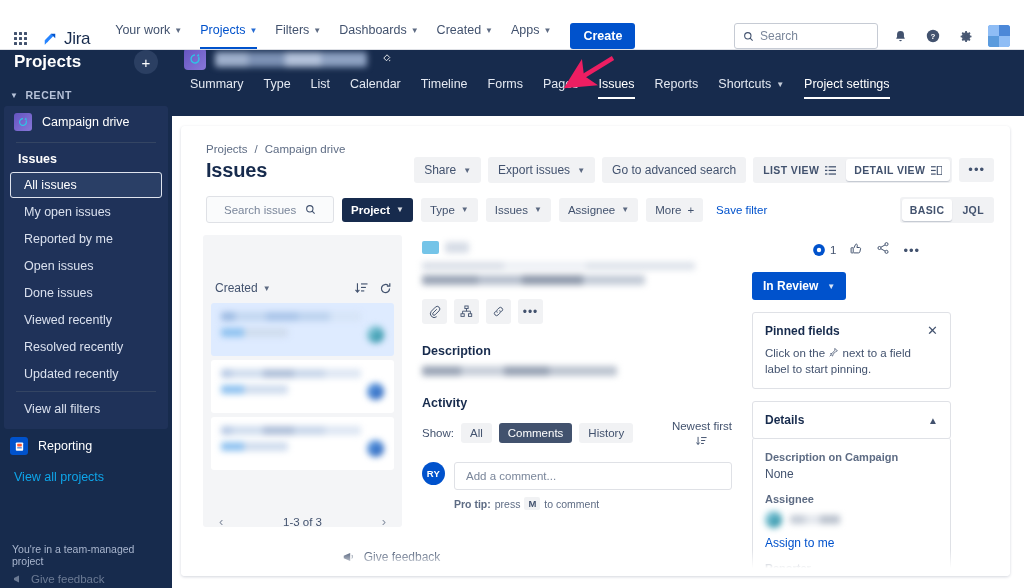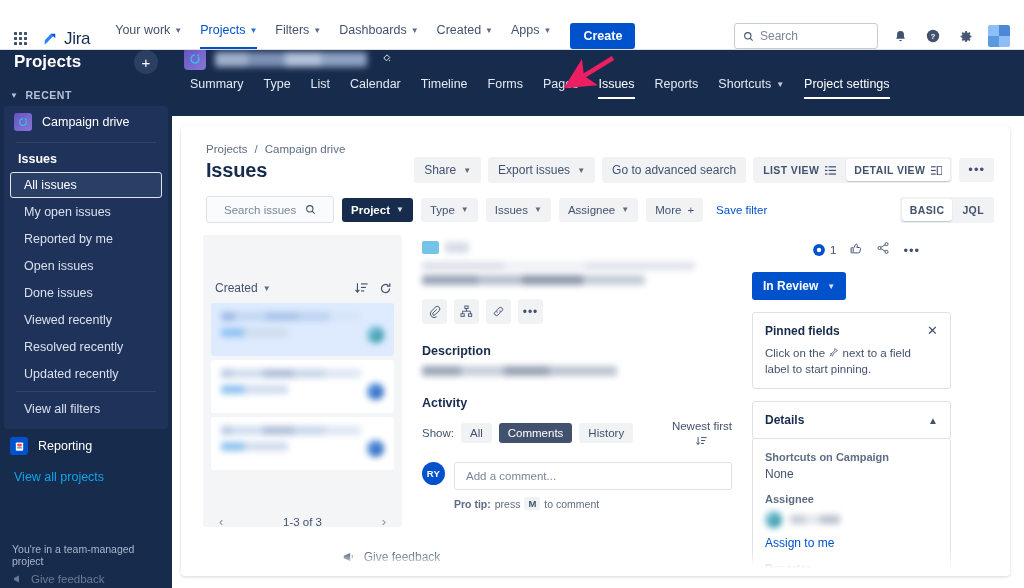--- a/index.html
+++ b/index.html
@@ -648,21 +648,21 @@
         </div>
 
         <div class="card">
           <div class="card-head">
             <span class="card-title">Details</span>
             <span class="chev">▲</span>
           </div>
         </div>
 
         <div class="card" style="margin-top:-1px;border-top:none;">
-          <div class="f-lbl">Shortcuts on Campaign</div>
+          <div class="f-lbl">Description on Campaign</div>
           <div class="f-val">None</div>
 
           <div class="f-lbl">Assignee</div>
           <div class="f-user">
             <span class="blur u-ava"></span>
             <span class="blur u-blur"></span>
           </div>
           <span class="link-blue">Assign to me</span>
 
           <div class="f-lbl">Reporter</div>

